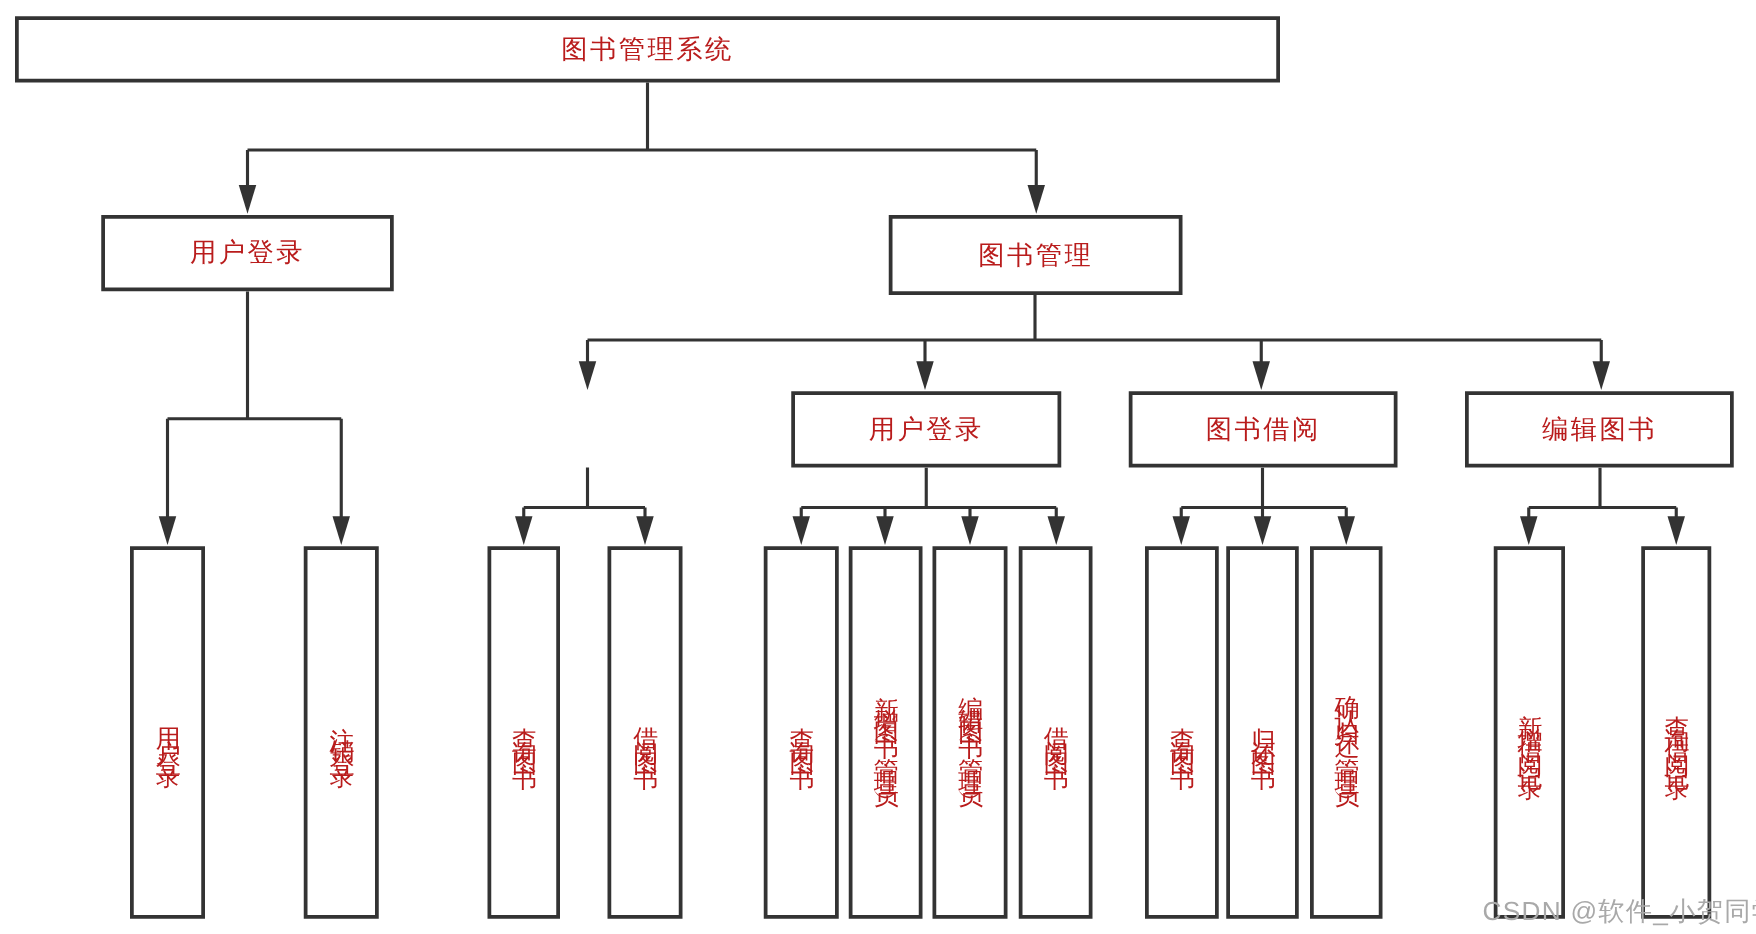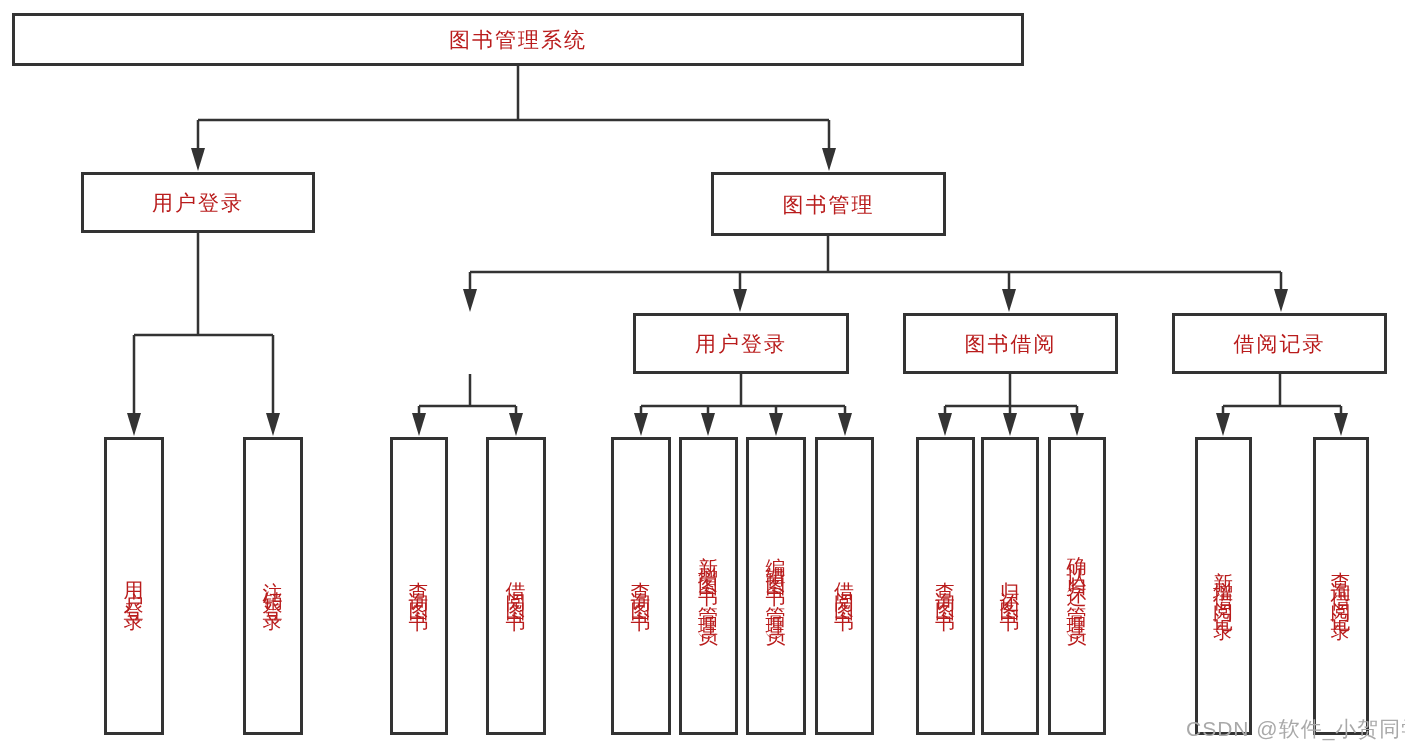--- a/index.html
+++ b/index.html
@@ -81,21 +81,21 @@
     </g>
   </svg>
 
   <div class="box h" style="left:12px;top:13px;width:1012px;height:53px">图书管理系统</div>
 
   <div class="box h" style="left:81px;top:172px;width:234px;height:61px">用户登录</div>
   <div class="box h" style="left:711px;top:172px;width:235px;height:64px">图书管理</div>
 
   <div class="box h" style="left:633px;top:313px;width:216px;height:61px">用户登录</div>
   <div class="box h" style="left:903px;top:313px;width:215px;height:61px">图书借阅</div>
-  <div class="box h" style="left:1172px;top:313px;width:215px;height:61px">借阅记录</div>
+  <div class="box h" style="left:1172px;top:313px;width:215px;height:61px">编辑图书</div>
 
   <div class="box v" style="left:104px;top:437px;width:60px;height:298px">用户登录</div>
   <div class="box v" style="left:243px;top:437px;width:60px;height:298px">注销登录</div>
 
   <div class="box v" style="left:390px;top:437px;width:58px;height:298px">查询图书</div>
   <div class="box v" style="left:486px;top:437px;width:60px;height:298px">借阅图书</div>
 
   <div class="box v" style="left:611px;top:437px;width:60px;height:298px">查询图书</div>
   <div class="box v" style="left:679px;top:437px;width:59px;height:298px">新增图书（管理员）</div>
   <div class="box v" style="left:746px;top:437px;width:60px;height:298px">编辑图书（管理员）</div>

